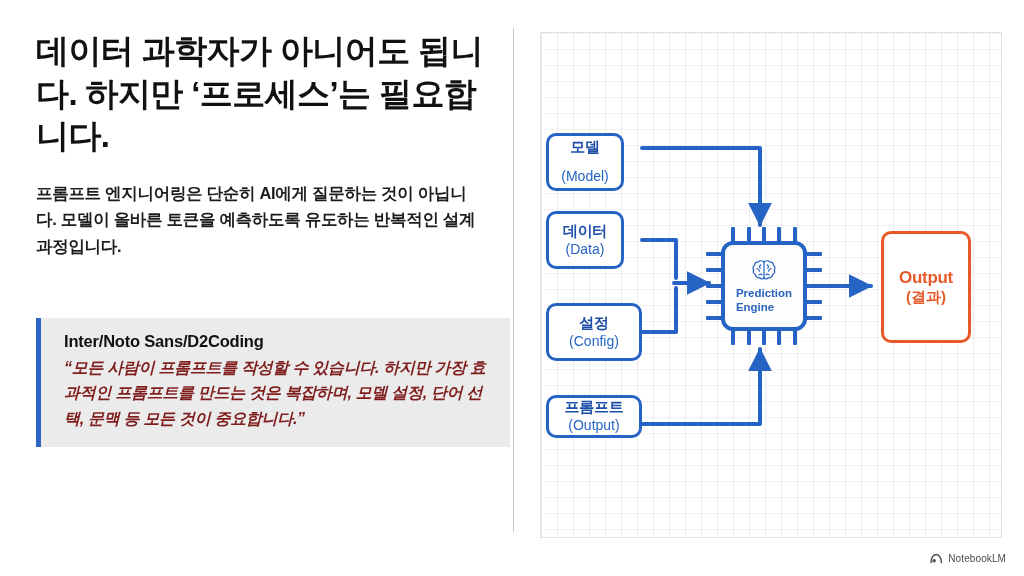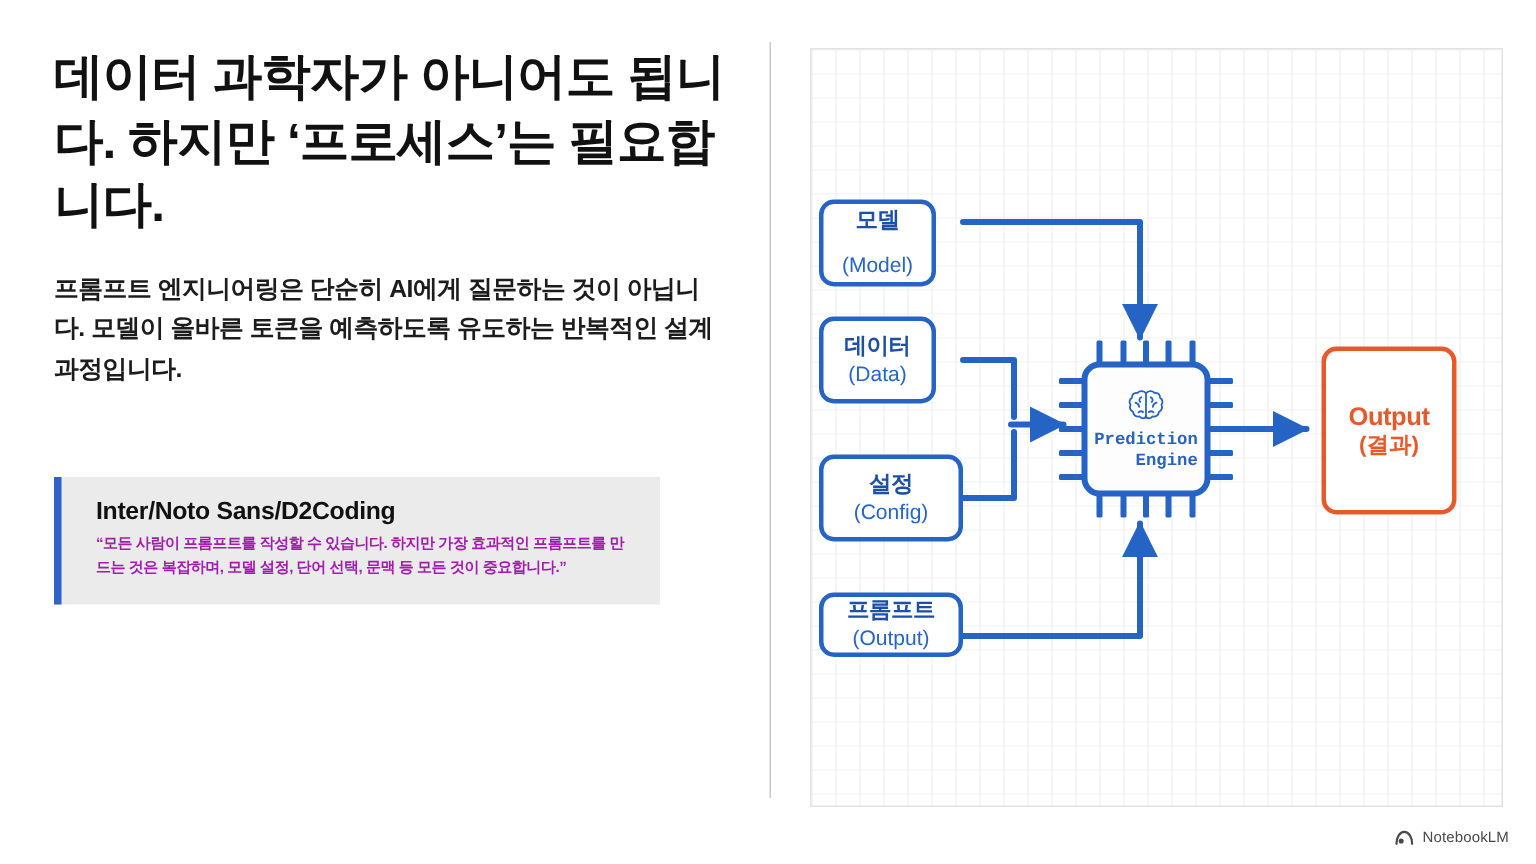--- a/index.html
+++ b/index.html
@@ -35,45 +35,46 @@
     font-weight: 700;
     line-height: 1.62;
     color: #1c1c1c;
     letter-spacing: -0.3px;
     width: 450px;
   }
 
   .quote-block {
     position: absolute;
     left: 0px; top: 288px;
-    width: 404px;
+    width: 474px;
     background: #ebebeb;
     padding: 14px 16px 16px 18px;
     display: flex;
   }
   .quote-bar {
     position: absolute;
     left: 0; top: 0;
     width: 5px; height: 100%;
     background: #2d62c6;
   }
   .quote-inner { padding-left: 10px; }
   .quote-title {
     font-size: 16.5px;
     font-weight: 700;
     color: #111111;
     letter-spacing: -0.2px;
     margin-bottom: 4px;
   }
   .quote-body {
-    font-size: 10px;
+    font-size: 16px;
     font-weight: 700;
     line-height: 1.58;
-    color: #a21caf;
+    color: #7f1d1d;
     letter-spacing: -0.3px;
+    font-style: italic;
   }
 
   .takeaway {
     position: absolute;
     left: 4px; top: 480px;
     width: 462px;
     font-size: 16px;
     font-weight: 700;
     line-height: 1.6;
     color: #111111;
@@ -146,24 +147,23 @@
     background: #fdfdfd;
     display: flex;
     flex-direction: column;
     align-items: center;
     justify-content: center;
   }
   .chip-label {
     font-size: 11.5px;
     font-weight: 600;
     color: #2a63bd;
-    text-align: right;
+    text-align: left;
     line-height: 1.2;
     margin-top: 3px;
-    font-family: Liberation Mono, monospace;
   }
   .brain { width: 30px; height: 26px; display: block; }
 
   .pin { position: absolute; background: #2563c4; border-radius: 1px; }
 
   svg.wires { position: absolute; left: 0; top: 0; width: 462px; height: 506px; overflow: visible; }
 
   
   .watermark {
     position: absolute;

